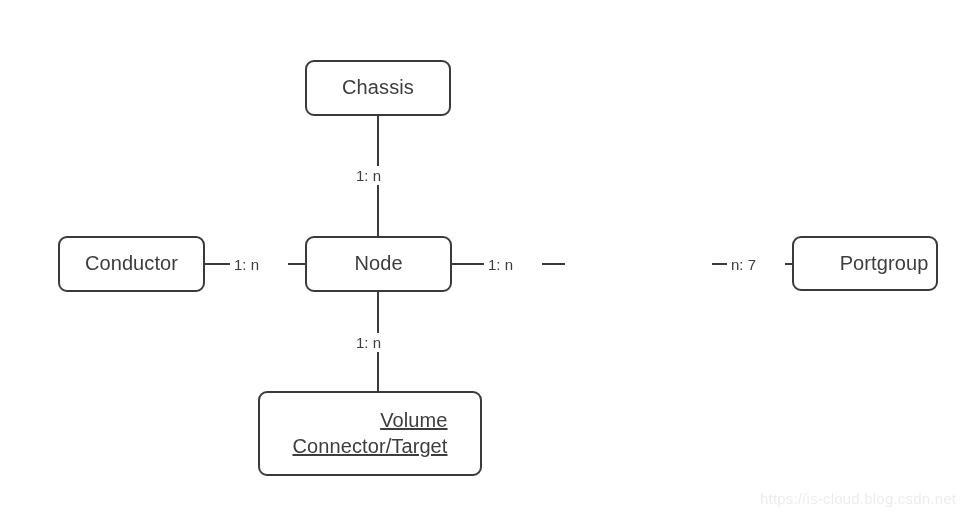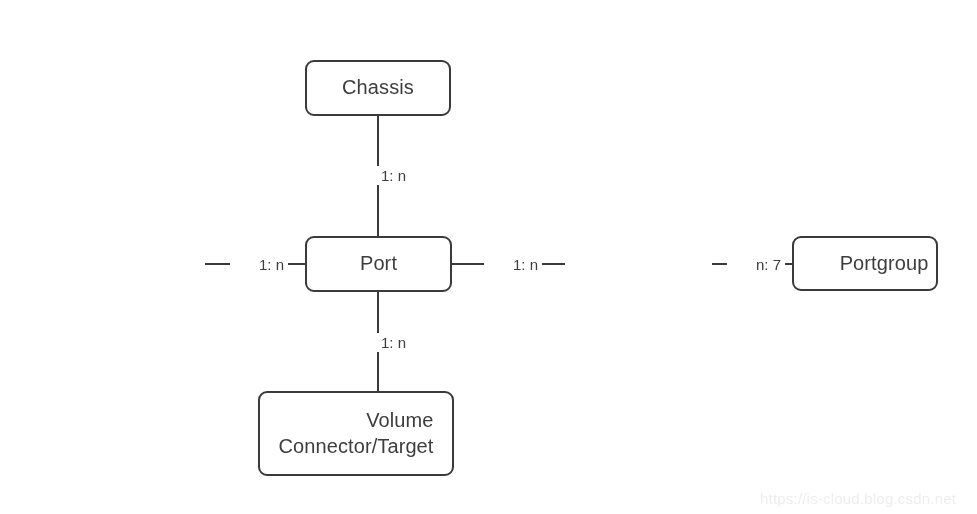--- a/index.html
+++ b/index.html
@@ -43,21 +43,21 @@
   .edge.v { width: 2px; }
   .edge-label {
     position: absolute;
     background: #ffffff;
     color: #3d3d3d;
     font-size: 15px;
     line-height: 1;
     padding: 2px 4px;
     white-space: nowrap;
     z-index: 2;
-    text-align: right;
+    text-align: left;
   }
   .watermark {
     position: absolute;
     color: #ededed;
     font-size: 15px;
     line-height: 1;
     white-space: nowrap;
     z-index: 1;
     letter-spacing: 0.2px;
   }
@@ -74,24 +74,25 @@
   <div class="edge v" style="left:377px; top:292px; height:99px;"></div>
 
   <div class="edge-label" style="left:352px; top:166px; width:50px;">1: n</div>
   <div class="edge-label" style="left:230px; top:255px; width:50px;">1: n</div>
   <div class="edge-label" style="left:484px; top:255px; width:50px;">1: n</div>
   <div class="edge-label" style="left:727px; top:255px; width:50px;">n: 7</div>
   <div class="edge-label" style="left:352px; top:333px; width:50px;">1: n</div>
 
   <div class="node-box" style="left:305px; top:60px; width:146px; height:56px;">Chassis</div>
 
+  <div class="node-box" style="left:58px; top:236px; width:147px; height:56px;">Conductor</div>
 
-  <div class="node-box" style="left:305px; top:236px; width:147px; height:56px;">Port</div>
+  <div class="node-box" style="left:305px; top:236px; width:147px; height:56px;">Node</div>
 
 
   <div class="node-box" style="left:792px; top:236px; width:146px; height:55px;padding-left:38px;">Portgroup</div>
 
-  <div class="node-box" style="left:258px; top:391px; width:196px; height:85px;">Volume
+  <div class="node-box" style="left:258px; top:391px; width:224px; height:85px;text-decoration:underline;">Volume
 Connector/Target</div>
 
   <div class="watermark" style="left:760px; top:491px;">https://is-cloud.blog.csdn.net</div>
 
 </div>
 
 </body></html>

